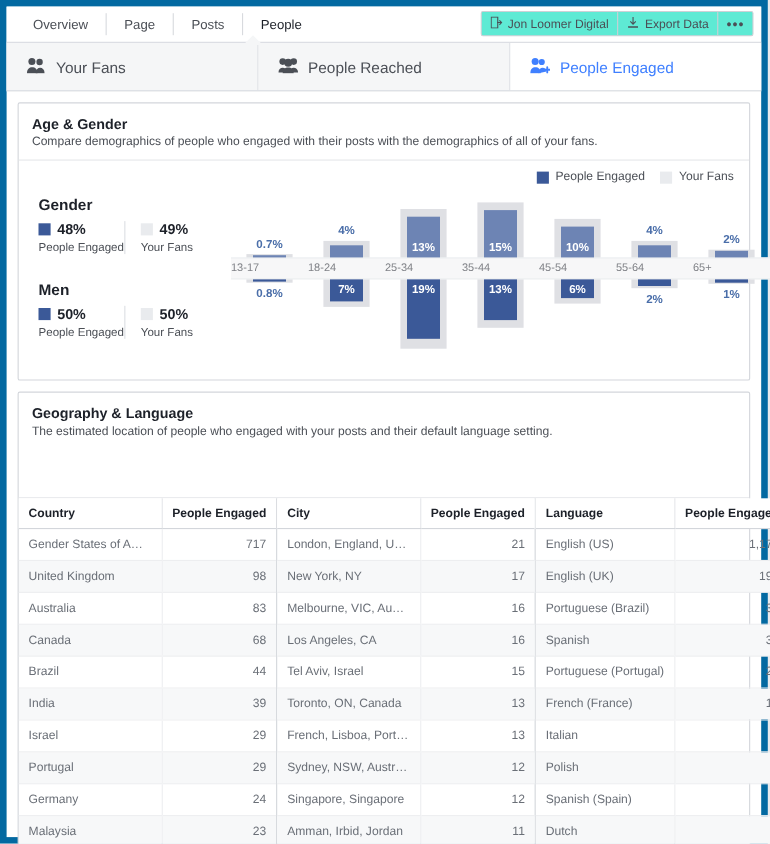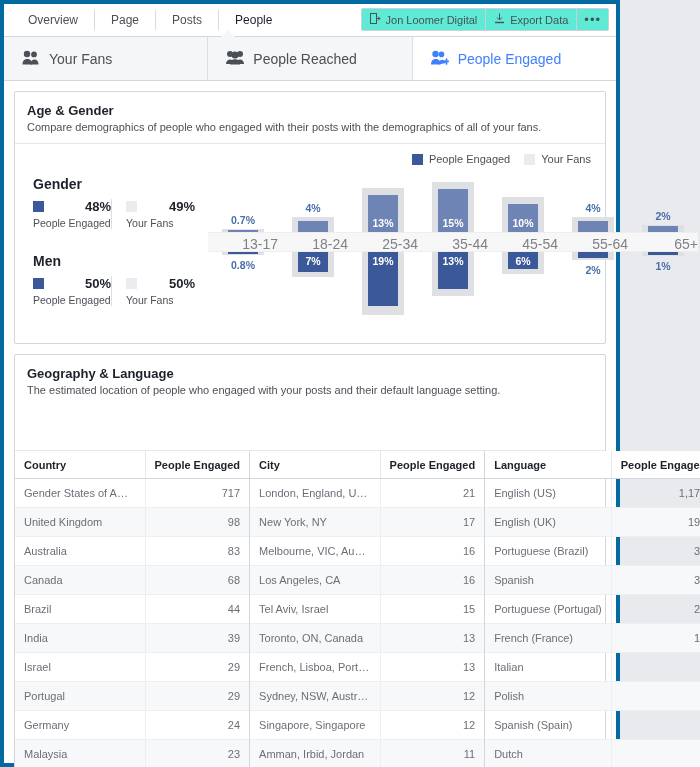--- a/index.html
+++ b/index.html
@@ -6,23 +6,23 @@
   html, body {
     margin: 0; padding: 0;
     width: 700px; height: 767px;
     background: #e9eaed;
     font-family: "Liberation Sans", sans-serif;
     font-size: 11px;
     color: #333;
     overflow: hidden;
   }
   .page {
-    width: 620px; height: 767px;
+    width: 698px; height: 767px;
     background: #ffffff;
-    border: 4px solid #0369a1;
+    border: 6px solid #0369a1;
     position: relative;
   }
 
   
   .topnav {
     height: 33px;
     border-bottom: 1px solid #d3d6db;
     background: #ffffff;
     display: flex;
     align-items: center;
@@ -129,21 +129,21 @@
     color: #4b4f56;
   }
   .lg { display: flex; align-items: center; gap: 6px; }
   .sw { width: 11px; height: 11px; display: inline-block; }
 
   .gender-side { position: absolute; left: 18px; top: 32px; width: 165px; }
   .g-title { font-size: 14px; color: #1d2129; font-weight: bold; margin-bottom: 7px; }
   .g-row { display: flex; align-items: flex-start; }
   .g-col { width: 78px; }
   .g-col.second { border-left: 1px solid #dcdee3; padding-left: 14px; width: 84px; }
-  .g-val { display: flex; align-items: center; gap: 6px; font-size: 13px; font-weight: bold; color: #1d2129; justify-content: space-between; }
+  .g-val { display: flex; align-items: center; gap: 6px; font-size: 13px; font-weight: bold; color: #1d2129; }
   .g-lab { font-size: 10.5px; color: #4b4f56; margin-top: 3px; }
   .g-gap { height: 24px; }
 
   .plot {
     position: absolute;
     left: 193px; top: 30px;
     width: 490px; height: 165px;
   }
   .axisband {
     position: absolute;
@@ -169,22 +169,22 @@
   .bar-f { bottom: 107px; background: #6d84b4; align-items: flex-end; }
   .bar-f span { padding-bottom: 3px; }
   .bar-m { top: 78px; background: #3b5998; align-items: flex-start; }
   .bar-m span { padding-top: 3px; }
   .out-f, .out-m {
     position: absolute; left: 0; width: 70px;
     text-align: center; font-size: 10.5px; font-weight: bold; color: #4a6ea9;
   }
   .axlabel {
     position: absolute; left: 0; width: 70px;
-    top: 62px; text-align: right;
-    font-size: 14px; color: #7f8186;
+    top: 62px; text-align: left;
+    font-size: 10px; color: #7f8186;
   }
 
   
   .tables { display: flex; border-top: 1px solid #e5e7ea; margin-top: 44px; }
   .tcol { flex: 1 1 0; border-right: 1px solid #d3d6db; }
   .tcol:last-child { border-right: none; }
   table { width: 100%; border-collapse: collapse; }
   th {
     font-size: 11px; font-weight: bold; color: #1d2129;
     text-align: left; padding: 8px 9px 7px 9px;

